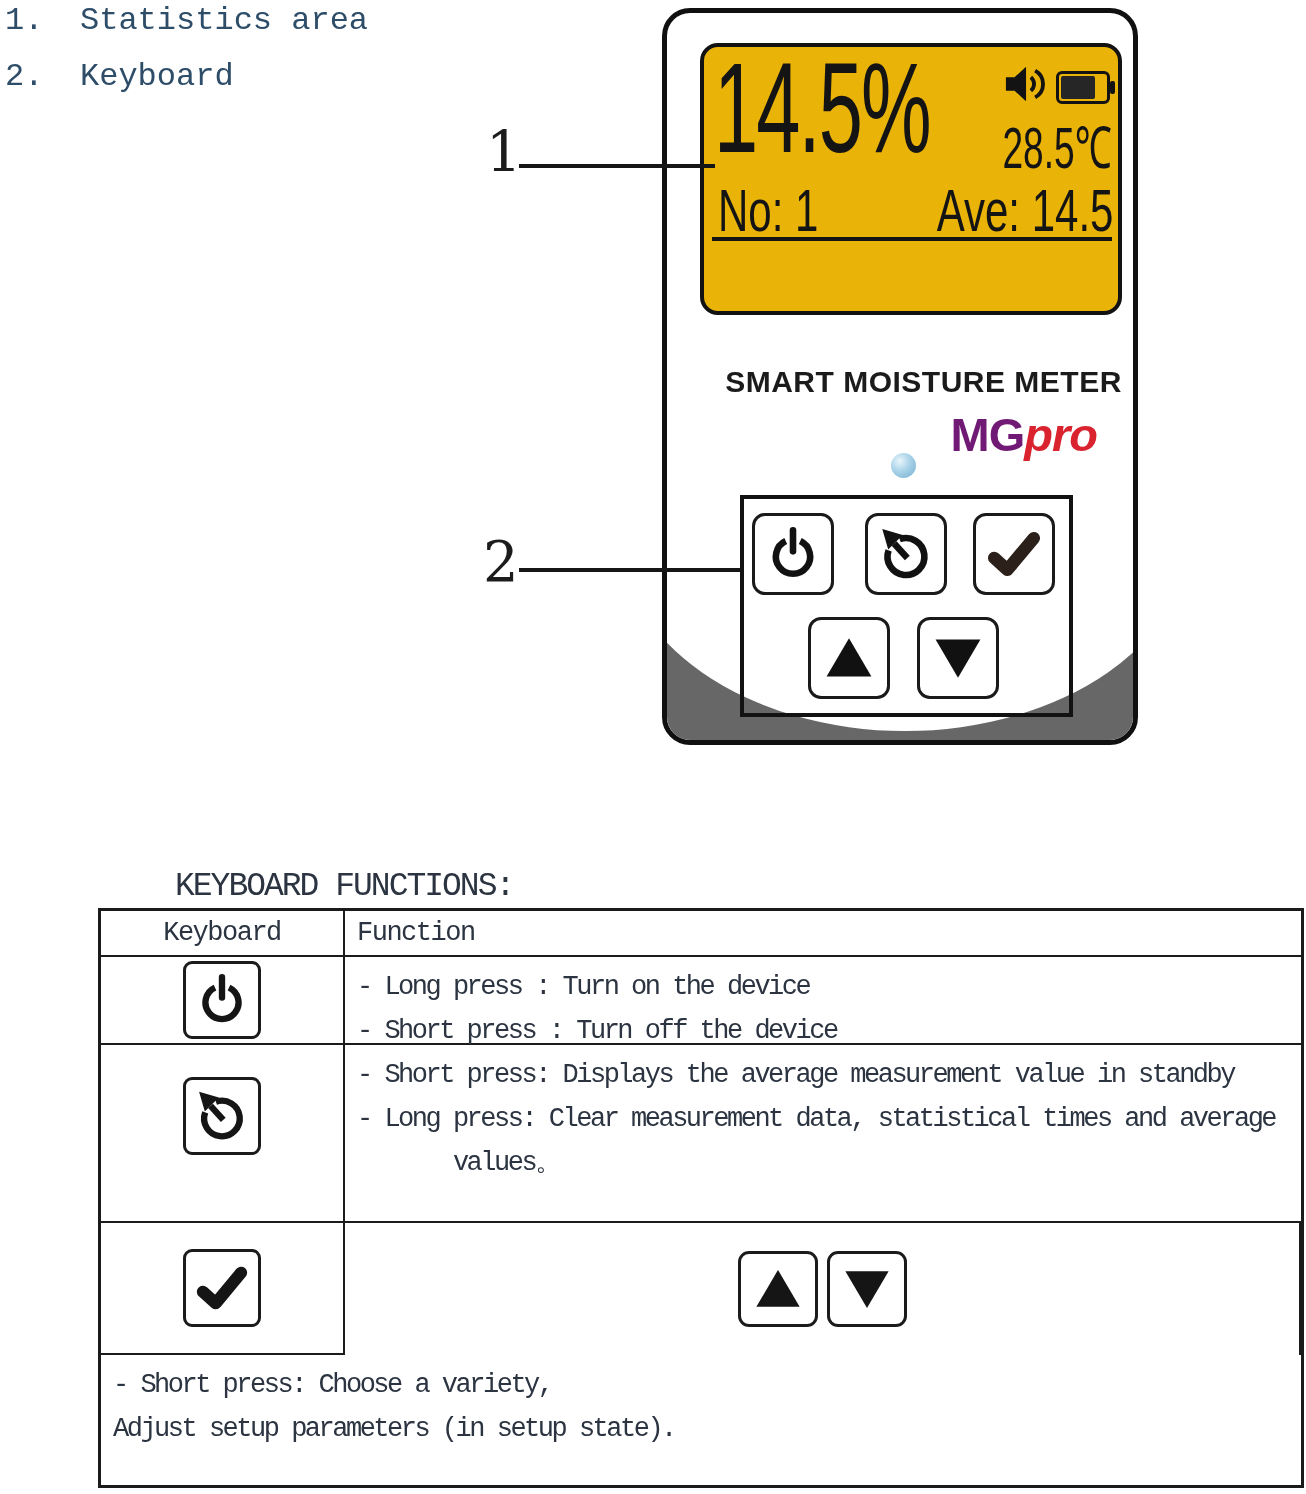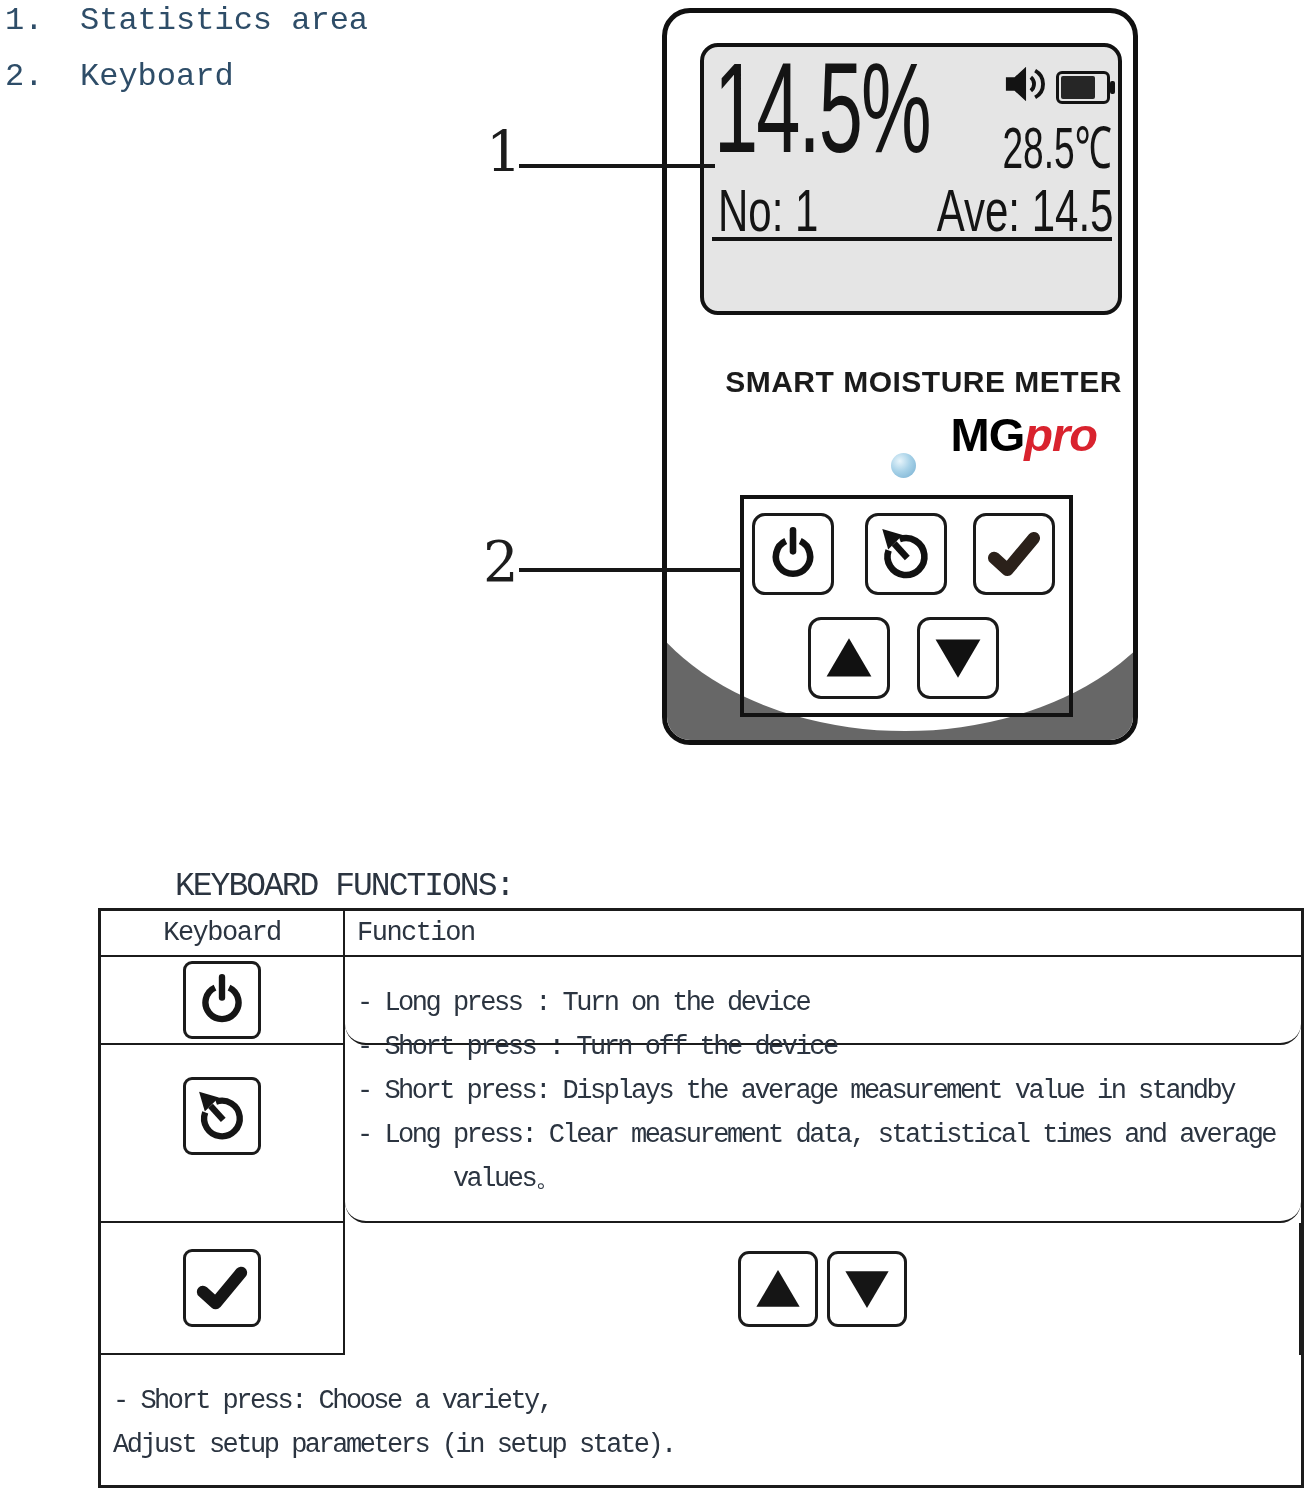--- a/index.html
+++ b/index.html
@@ -23,38 +23,38 @@
   .device {
     position:absolute; left:662px; top:8px; width:476px; height:737px;
     background:#ffffff; border:5px solid #101010; border-radius:28px;
     overflow:hidden; font-family:"Liberation Sans", sans-serif; z-index:2;
   }
   .device-gray { position:absolute; left:0; right:0; top:618px; bottom:0; background:#676767; }
   .device-arc { position:absolute; left:-49px; top:318px; width:574px; height:400px; background:#ffffff; border-radius:50%; }
 
   .display {
     position:absolute; left:33px; top:30px; width:422px; height:272px;
-    border:4px solid #121212; border-radius:18px; background:#e5e5e5; color:#141414;
+    border:4px solid #121212; border-radius:18px; background:#eab308; color:#141414;
   }
   .moisture { position:absolute; left:10px; top:-6px; font-size:128px; line-height:1.05; letter-spacing:-3px; transform:scaleX(0.62); transform-origin:left top; }
   .temp { position:absolute; right:6px; top:72px; font-size:58px; line-height:1; transform:scaleX(0.64); transform-origin:right top; }
   .speaker { position:absolute; left:300px; top:14px; width:46px; height:46px; }
   .battery { position:absolute; left:352px; top:24px; width:54px; height:33px; border:3.5px solid #131313; border-radius:6px; }
   .battery-fill { position:absolute; left:2px; top:2px; bottom:2px; width:70%; background:#262626; border-radius:2px; }
   .battery-nub { position:absolute; right:-8px; top:7px; width:5px; height:13px; background:#131313; border-radius:2px; }
   .stats { position:absolute; left:14px; right:8px; top:134px; display:flex; justify-content:space-between; font-size:60px; line-height:1; }
   .stats .s-left  { transform:scaleX(0.70); transform-origin:left top;  white-space:pre; }
   .stats .s-right { transform:scaleX(0.70); transform-origin:right top; white-space:pre; }
   .display-divider { position:absolute; left:8px; right:6px; top:190px; height:3.5px; background:#141414; }
   .variety { position:absolute; left:0; right:0; top:200px; text-align:center; font-size:64px; line-height:1; }
   .variety span { display:inline-block; transform:scaleX(0.74); }
 
   .device-title { position:absolute; left:55px; right:8px; top:352px; text-align:center; font-size:30px; font-weight:700; color:#1b1b1b; letter-spacing:0.5px; }
   .brand-logo { position:absolute; right:36px; top:398px; font-size:47px; line-height:1; white-space:nowrap; }
-  .logo-mg { font-weight:800; color:#000000; letter-spacing:-1px; }
+  .logo-mg { font-weight:800; color:#701a75; letter-spacing:-1px; }
   .logo-pro { font-weight:700; font-style:italic; letter-spacing:-1px; }
   .led { position:absolute; left:224px; top:440px; width:25px; height:25px; border-radius:50%;
          background:radial-gradient(circle at 35% 32%, #e8f5fb 0%, #a8d2e8 45%, #74add0 100%); }
 
   .keypad { position:absolute; left:73px; top:482px; width:333px; height:222px; border:4px solid #121212; }
   .key { position:absolute; width:82px; height:82px; background:#ffffff; border:3.5px solid #1a1a1a; border-radius:13px;
          display:flex; align-items:center; justify-content:center; }
   .key svg { width:58px; height:58px; }
   .key-power  { left:8px;   top:14px; color:#111; }
   .key-cancel { left:121px; top:14px; color:#111; }
@@ -68,21 +68,21 @@
     position:absolute; left:98px; top:908px; width:1206px; height:580px;
     display:grid; grid-template-columns:244px 1fr; grid-template-rows:46px 88px 178px 132px 1fr;
     border:3px solid #1b1b1b; color:#2b3440; background:#fff;
   }
   .tc { border-bottom:2.5px solid #1b1b1b; }
   .c1 { border-right:2.5px solid #1b1b1b; display:flex; align-items:center; justify-content:center; }
   .c1.top-align { align-items:flex-start; padding-top:32px; }
   .last { border-bottom:none; }
   .hdr1 { font-size:27px; letter-spacing:-1.5px; }
   .hdr2 { font-size:27px; letter-spacing:-1.5px; display:flex; align-items:center; padding-left:12px; }
-  .txt { padding:24px 6px 0 12px; font-size:27px; letter-spacing:-2.5px;border-radius:21px; }
+  .txt { padding:8px 6px 0 12px; font-size:27px; letter-spacing:-2.5px; }
   .txt div { line-height:44px; white-space:pre; }
 
   .tkey { width:78px; height:78px; border:3.5px solid #1b1b1b; border-radius:9px; background:#fff;
           display:flex; align-items:center; justify-content:center; color:#151515; }
   .tkey svg { width:56px; height:56px; }
   .tkey-pair { display:flex; gap:9px; }
   .tkey-sm { width:80px; height:76px; border-radius:11px; }
 </style>
 </head>
 <body>

